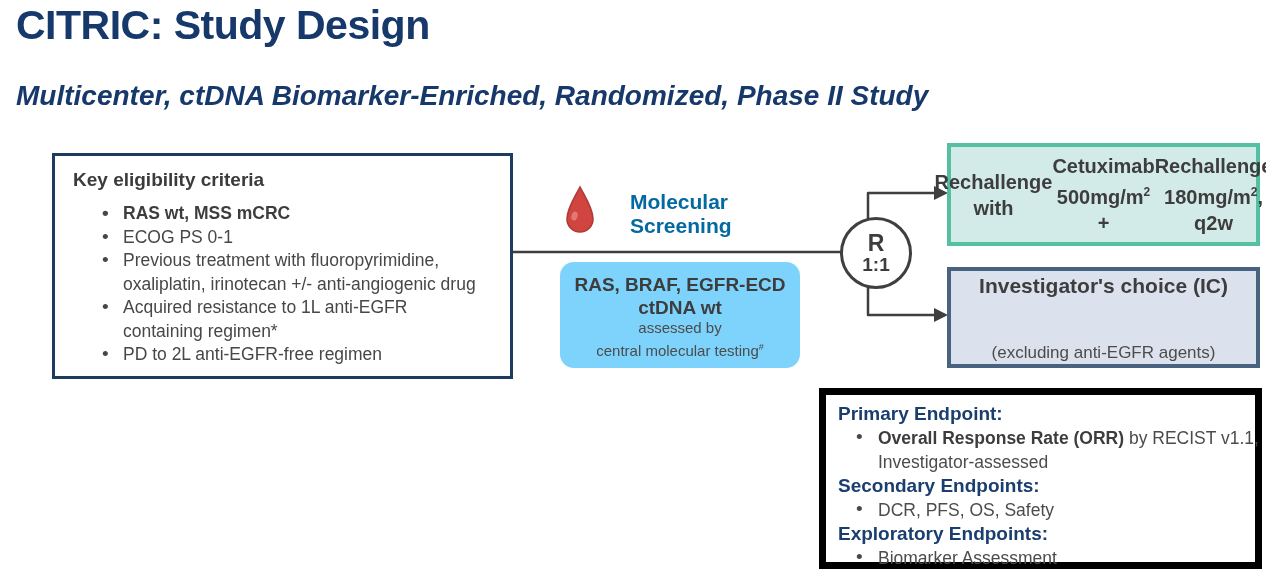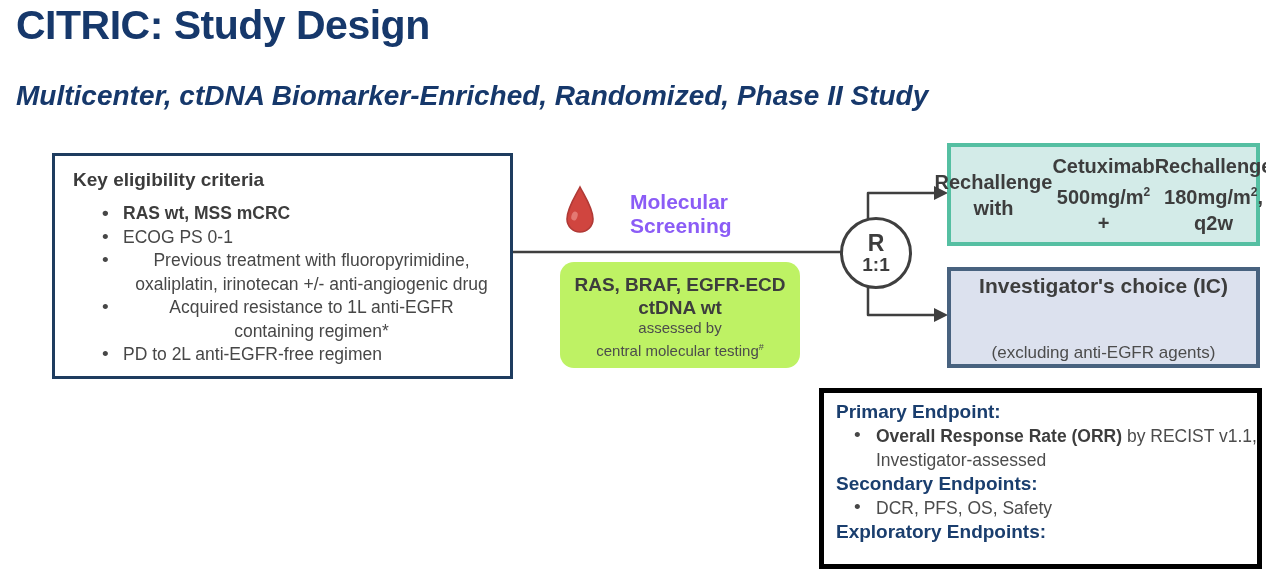--- a/index.html
+++ b/index.html
@@ -29,31 +29,31 @@
   .elig-heading { font-size: 19px; font-weight: bold; color: #3b3b3b; }
   .elig-list { list-style: none; margin: 11px 0 16px 28px; }
   .elig-list li {
     position: relative; padding-left: 22px;
     font-size: 17.5px; color: #474747; line-height: 23.5px;
   }
   .elig-list li::before {
     content: "\2022"; position: absolute; left: 1px; top: -1px; font-size: 19px; color: #474747;
   }
   .elig-list li.bold { font-weight: bold; color: #3d3d3d; }
-  .line-block { display: block; text-align: center; }
+  .line-block { display: block; }
 
   
   .drop-wrap { position: absolute; left: 564px; top: 185px; width: 32px; height: 53px; z-index: 2; }
   .screening-label {
     position: absolute; left: 630px; top: 190px; z-index: 2;
-    font-size: 21px; font-weight: bold; color: #8b5cf6; line-height: 24px;
+    font-size: 21px; font-weight: bold; color: #0369a1; line-height: 24px;
   }
   .criteria-box {
     position: absolute; left: 560px; top: 262px; width: 240px; height: 106px;
-    background: #bef264; border-radius: 14px; z-index: 2;
+    background: #7dd3fc; border-radius: 14px; z-index: 2;
     text-align: center; padding-top: 11px;
   }
   .criteria-bold { font-size: 19px; font-weight: bold; color: #3d3d3d; line-height: 23px; }
   .criteria-small { font-size: 15px; color: #4c4c4c; line-height: 18.5px; }
   sup { font-size: 0.6em; }
 
   
   .rand-circle {
     position: absolute; left: 840px; top: 217px; width: 72px; height: 72px;
     background: #ffffff; border: 3px solid #3f3f3f; border-radius: 50%;
@@ -83,21 +83,21 @@
   
   .strat {
     position: absolute; left: 85px; top: 400px; width: 470px;
     font-size: 17px; color: #454545; line-height: 22px;
   }
   .strat .lead { font-weight: bold; color: #3d3d3d; }
 
   
   .endpoints-box {
     position: absolute; left: 819px; top: 388px; width: 443px; height: 181px;
-    background: #ffffff; border: 5px solid #000000; z-index: 2;
+    background: #ffffff; border: 7px solid #000000; z-index: 2;
     padding: 7px 20px 0 12px;
   }
   .ep-heading { font-size: 19px; font-weight: bold; color: #1a3e6e; line-height: 24px; }
   .ep-item {
     position: relative; padding-left: 40px; font-size: 17.5px; color: #4c4c4c; line-height: 24px;
     white-space: nowrap;
   }
   .ep-item::before {
     content: "\2022"; position: absolute; left: 18px; top: -1px; font-size: 19px; color: #474747;
   }
@@ -182,15 +182,16 @@
   </div>
 
 
   <div class="endpoints-box">
     <div class="ep-heading">Primary Endpoint:</div>
     <div class="ep-item"><span class="b">Overall Response Rate (ORR)</span><span> by RECIST v1.1,</span></div>
     <div class="ep-cont">Investigator-assessed</div>
     <div class="ep-heading">Secondary Endpoints:</div>
     <div class="ep-item">DCR, PFS, OS, Safety</div>
     <div class="ep-heading">Exploratory Endpoints:</div>
+    <div class="ep-item">Biomarker Assessment</div>
   </div>
 
 </div>
 
 </body></html>

